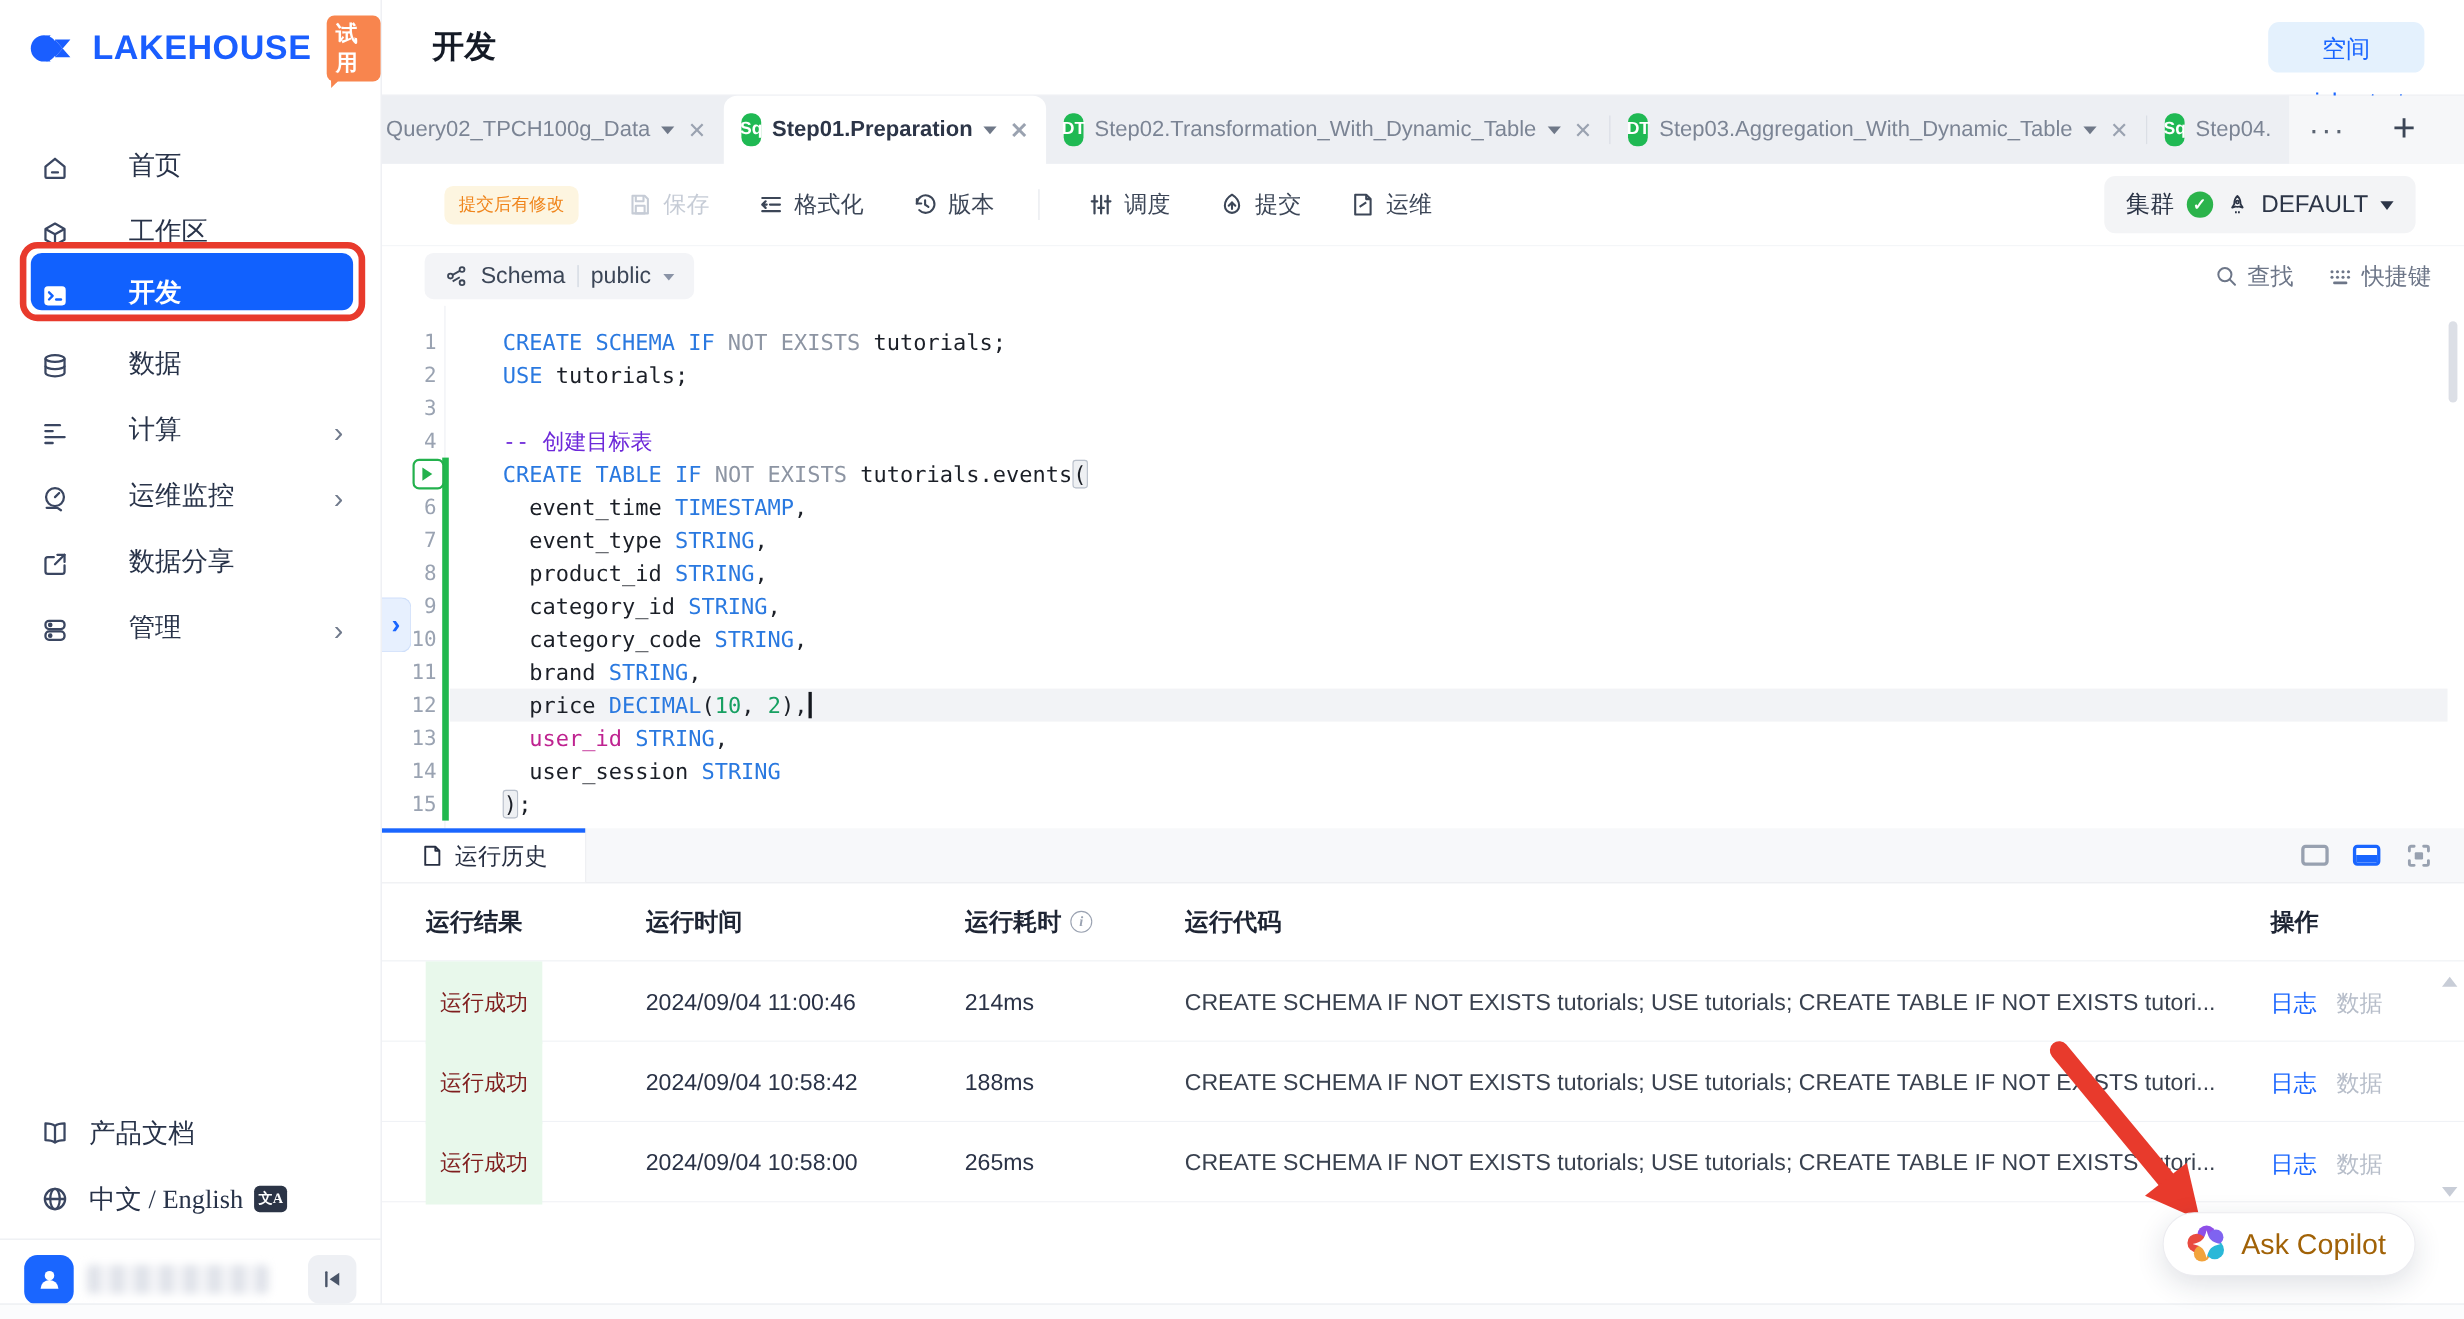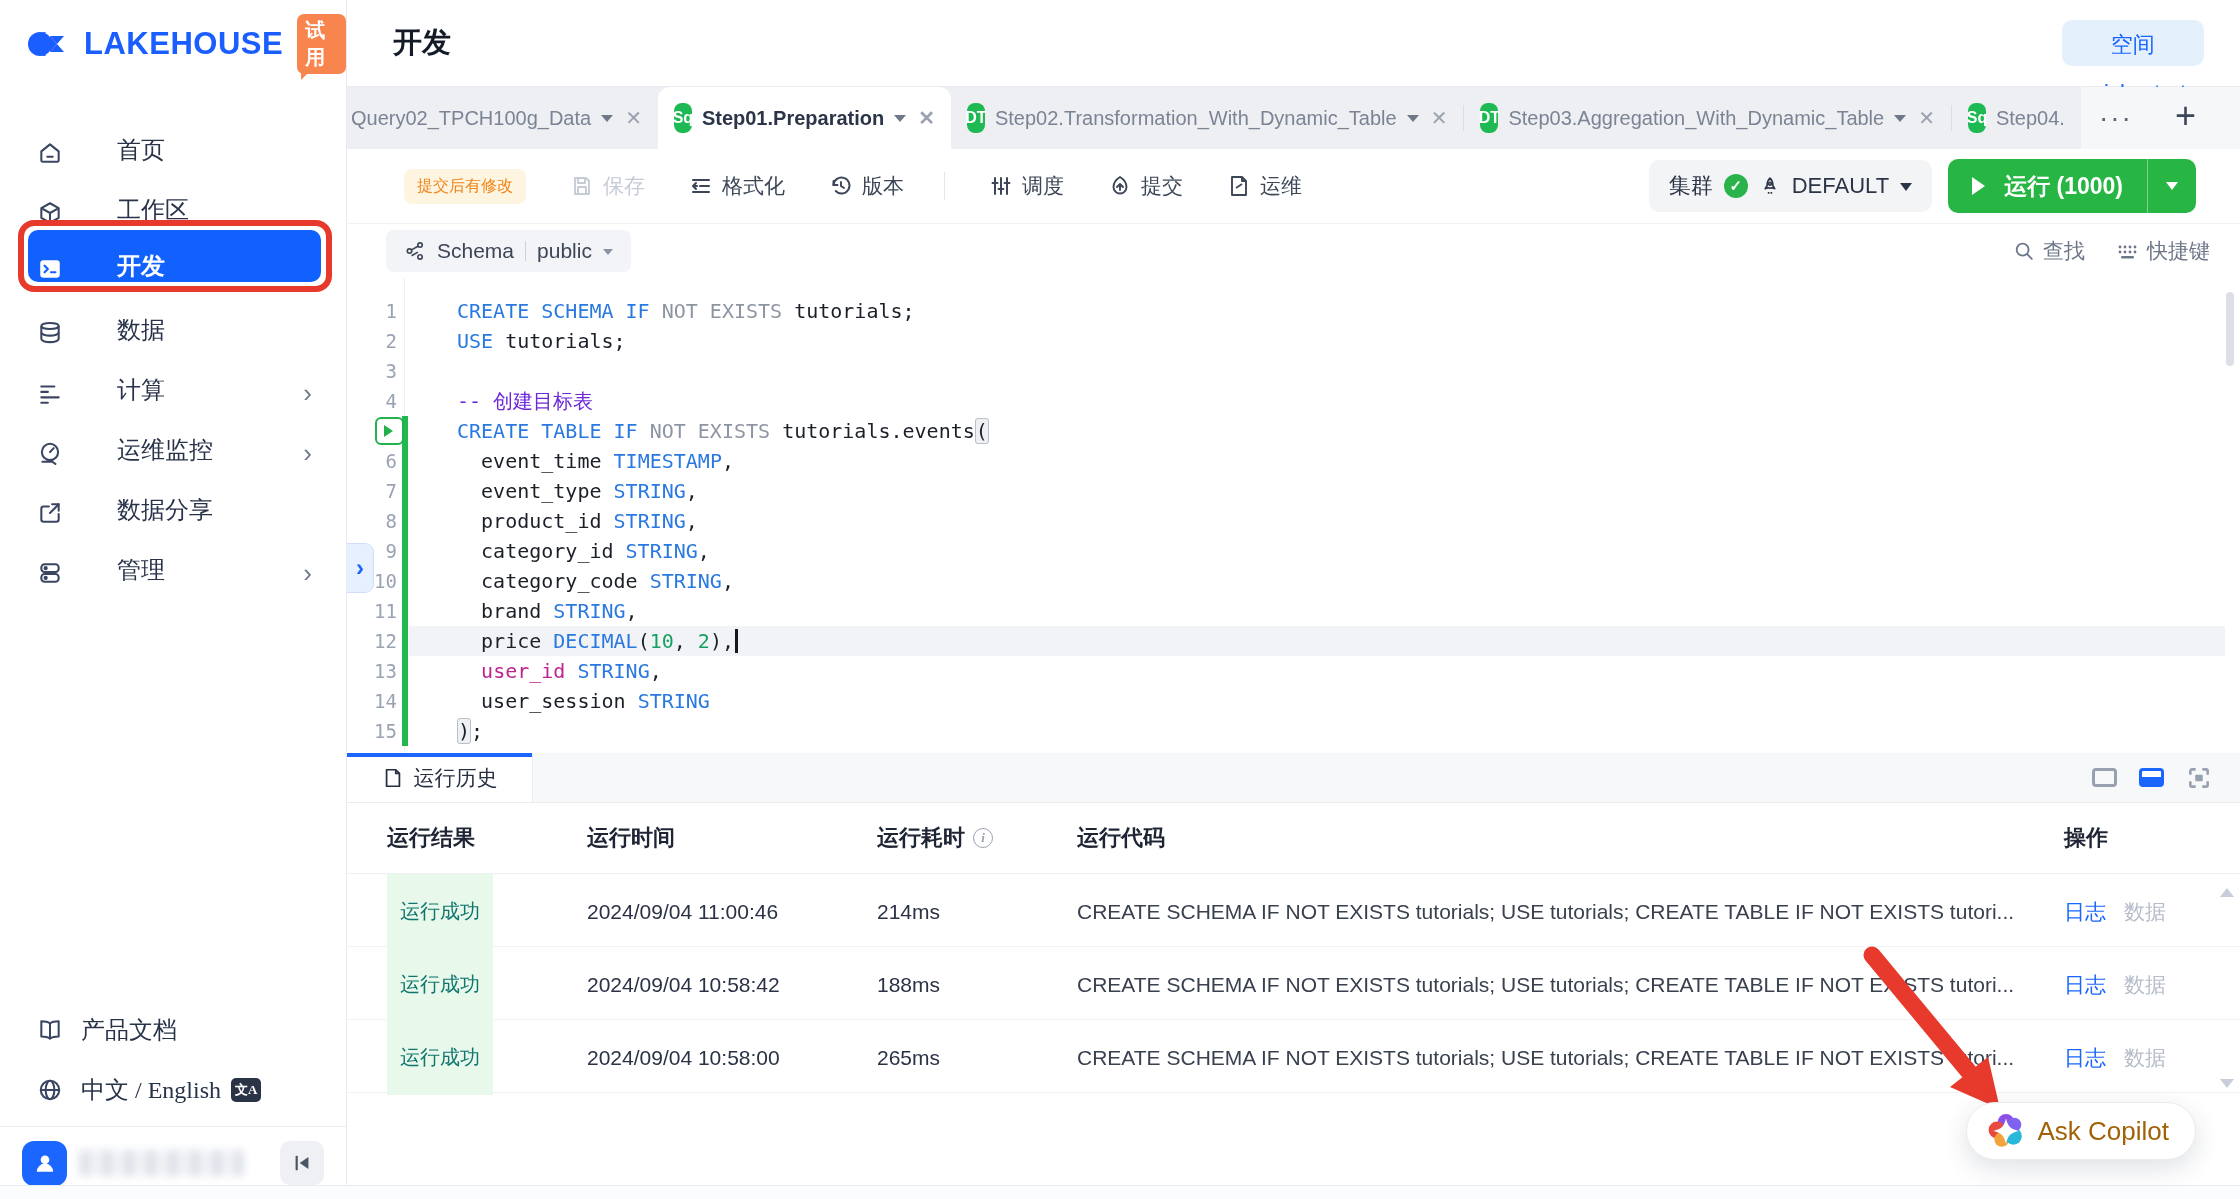--- a/index.html
+++ b/index.html
@@ -147,21 +147,21 @@
   .win2 { width:25px; height:19px; border:3px solid #1a66ff; border-radius:4px; cursor:pointer;
     background:linear-gradient(180deg,#fff 48%, #1a66ff 48%); }
   .hist-grid { display:grid; grid-template-columns:200px 290px 200px 1fr 176px; align-items:center;
     padding-left:40px; }
   .hist-header { height:71px; border-bottom:1px solid #eef1f4; font-size:22px; font-weight:700; color:#1e2534; }
   .hist-header .dur-col { display:flex; align-items:center; gap:8px; }
   .info-i { width:20px; height:20px; border:1.6px solid #9aa2b1; border-radius:50%; color:#9aa2b1;
     font-size:13px; font-weight:700; display:flex; align-items:center; justify-content:center;
     font-family:"Liberation Serif", serif; font-style:italic; }
   .hist-row { height:73px; border-bottom:1px solid #f0f2f6; font-size:21px; color:#2a3246; }
-  .ok-badge { display:inline-block; background:#e8f8eb; color:#0f766e; font-size:20px;
+  .ok-badge { display:inline-block; background:#e8f8eb; color:#7f1d1d; font-size:20px;
     padding:24px 13px; border-radius:0; }
   .code-cell { color:#39414f; white-space:nowrap; overflow:hidden; }
   .ops-cell { display:flex; gap:18px; }
   .link-log { color:#1a66ff; cursor:pointer; }
   .link-data { color:#b6bdc9; cursor:pointer; }
   .scroll-up, .scroll-down { position:absolute; right:6px; width:0; height:0; border:7px solid transparent; }
   .scroll-up { top:128px; border-bottom:9px solid #c8cdd7; }
   .scroll-down { top:326px; border-top:9px solid #c8cdd7; }
 
   .bottom-strip { position:absolute; left:0; right:0; top:1185px; height:14px; background:#fbfcfd;
@@ -430,30 +430,20 @@
         <div class="cluster-pill">
           <span>集群</span>
           <span class="check-dot">✓</span>
           <svg width="22" height="22" viewBox="0 0 24 24" fill="none" stroke="#2c3547" stroke-width="1.8" stroke-linejoin="round">
               <path d="M12 3.5c2.2 2 3.2 5 3.2 8.2l2 3.2-3.2-1a5.5 5.5 0 0 1-4 0l-3.2 1 2-3.2c0-3.2 1-6.2 3.2-8.2z"></path>
               <circle cx="12" cy="9.5" r="1.5"></circle>
               <path d="M10.5 18.5v2m3-2v2"></path>
             </svg>
           <span>DEFAULT</span>
           <span class="caret-down" style="color:#2c3547"></span>
-        </div>
-        <div class="run-btn">
-          <span class="run-main">
-            <span class="play-tri"></span>
-            <span>运行 (1000)</span>
-          </span>
-          <span class="run-split"></span>
-          <span class="run-caret">
-              <span class="caret-down"></span>
-            </span>
         </div>
       </div>
     </div>
 
     <div class="schema-row">
       <div class="schema-pill">
         <svg width="22" height="22" viewBox="0 0 24 24" fill="none" stroke="#3c4657" stroke-width="1.8">
             <circle cx="6" cy="12" r="2.4"></circle>
             <circle cx="17.5" cy="5.5" r="2.4"></circle>
             <circle cx="17.5" cy="18.5" r="2.4"></circle>

